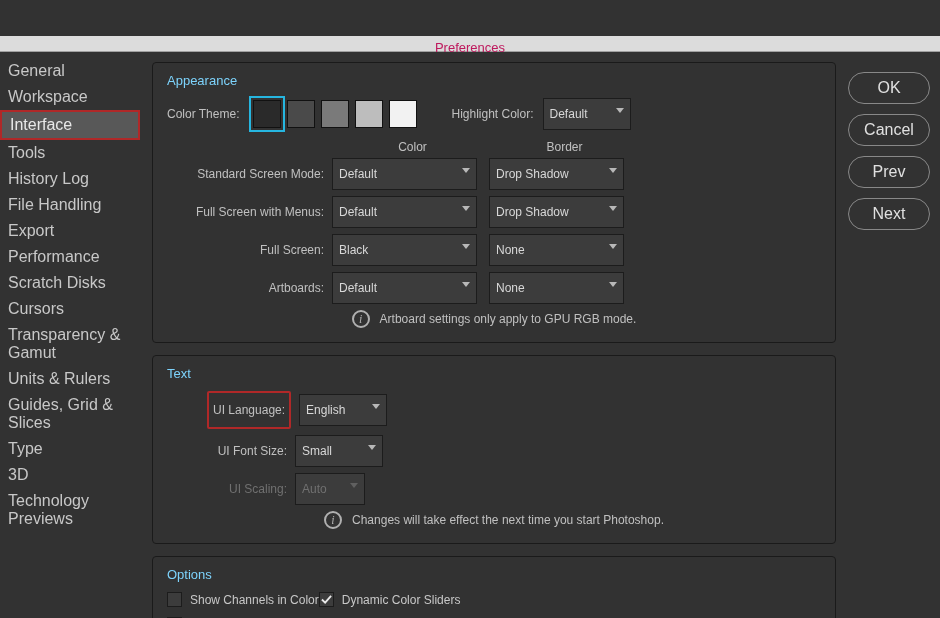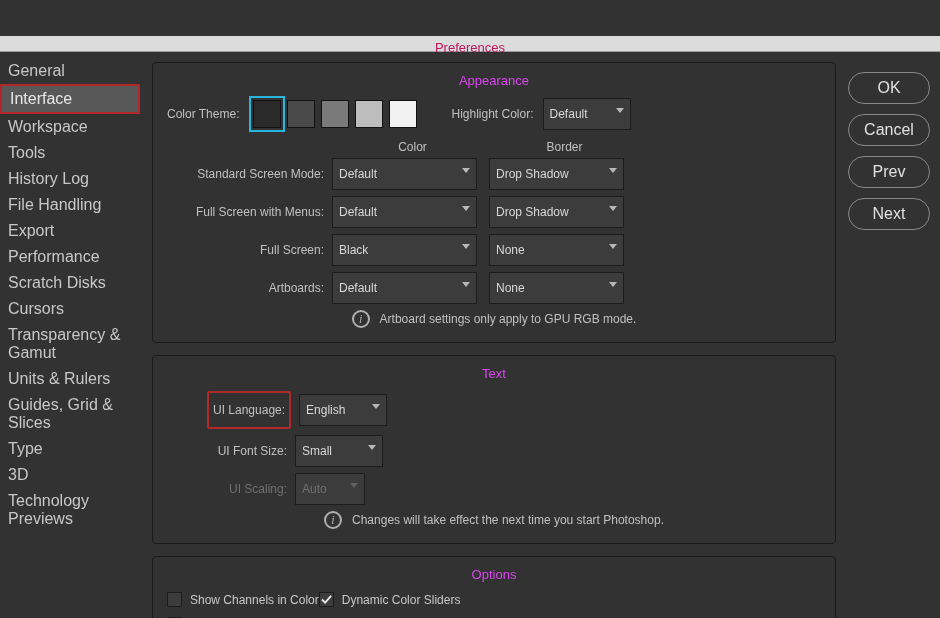--- a/index.html
+++ b/index.html
@@ -7,21 +7,21 @@
 .titlebar { height: 16px; background: #dcdcdc; color: #be185d; font-size: 13px; text-align: center; line-height: 24px; border-bottom: 1px solid #a0a0a0; margin-top: 36px; }
 .container { display: flex; height: 594px; }
 .sidebar { width: 140px; background: #323232; padding: 6px 0; }
 .sideitem { color: #c8c8c8; font-size: 16px; padding: 4px 8px; cursor: pointer; }
 .sideitem.selected { background: #585858; color: #e8e8e8; }
 .sideitem.boxed { border: 2px solid #b02828; }
 .main { flex: 1; padding: 10px 12px 10px 12px; color: #c8c8c8; overflow: hidden; }
 .actions { width: 92px; padding: 20px 10px 0 0; display: flex; flex-direction: column; gap: 10px; }
 .abtn { background: transparent; border: 1px solid #888; color: #e0e0e0; font-size: 16px; padding: 6px 0; border-radius: 20px; cursor: pointer; text-align: center; }
 .panel { border: 1px solid #1a1a1a; border-radius: 4px; padding: 10px 14px 14px 14px; margin-bottom: 12px; position: relative; }
-.panel-title { color: #d946ef; font-size: 13px; margin-bottom: 10px; text-align: center; }
+.panel-title { color: #7dd3fc; font-size: 13px; margin-bottom: 10px; }
 .row { display: flex; align-items: center; margin-bottom: 6px; }
 .lbl { text-align: right; font-size: 12px; color: #c0c0c0; }
 .lbl.w1 { width: 165px; padding-right: 8px; }
 .lbl.w2 { width: 120px; padding-right: 8px; }
 .sel { background: #3c3c3c; border: 1px solid #1c1c1c; color: #d8d8d8; font-size: 12px; height: 32px; padding: 0 18px 0 6px; position: relative; display: flex; align-items: center; cursor: pointer; }
 .sel.w130 { width: 145px; }
 .sel.w100 { width: 135px; }
 .sel.w86 { width: 88px; }
 .sel.w70 { width: 70px; }
 .sel.disabled { color: #707070; cursor: default; }
@@ -50,22 +50,22 @@
 </style>
 </head>
 <body>
 
 <div class="titlebar">Preferences</div>
 
 <div class="container">
 
   <div class="sidebar" id="sidebar">
       <div class="sideitem">General</div>
+      <div class="sideitem">Workspace</div>
       <div class="sideitem selected boxed">Interface</div>
-      <div class="sideitem">Workspace</div>
       <div class="sideitem">Tools</div>
       <div class="sideitem">History Log</div>
       <div class="sideitem">File Handling</div>
       <div class="sideitem">Export</div>
       <div class="sideitem">Performance</div>
       <div class="sideitem">Scratch Disks</div>
       <div class="sideitem">Cursors</div>
       <div class="sideitem">Transparency &amp; Gamut</div>
       <div class="sideitem">Units &amp; Rulers</div>
       <div class="sideitem">Guides, Grid &amp; Slices</div>

